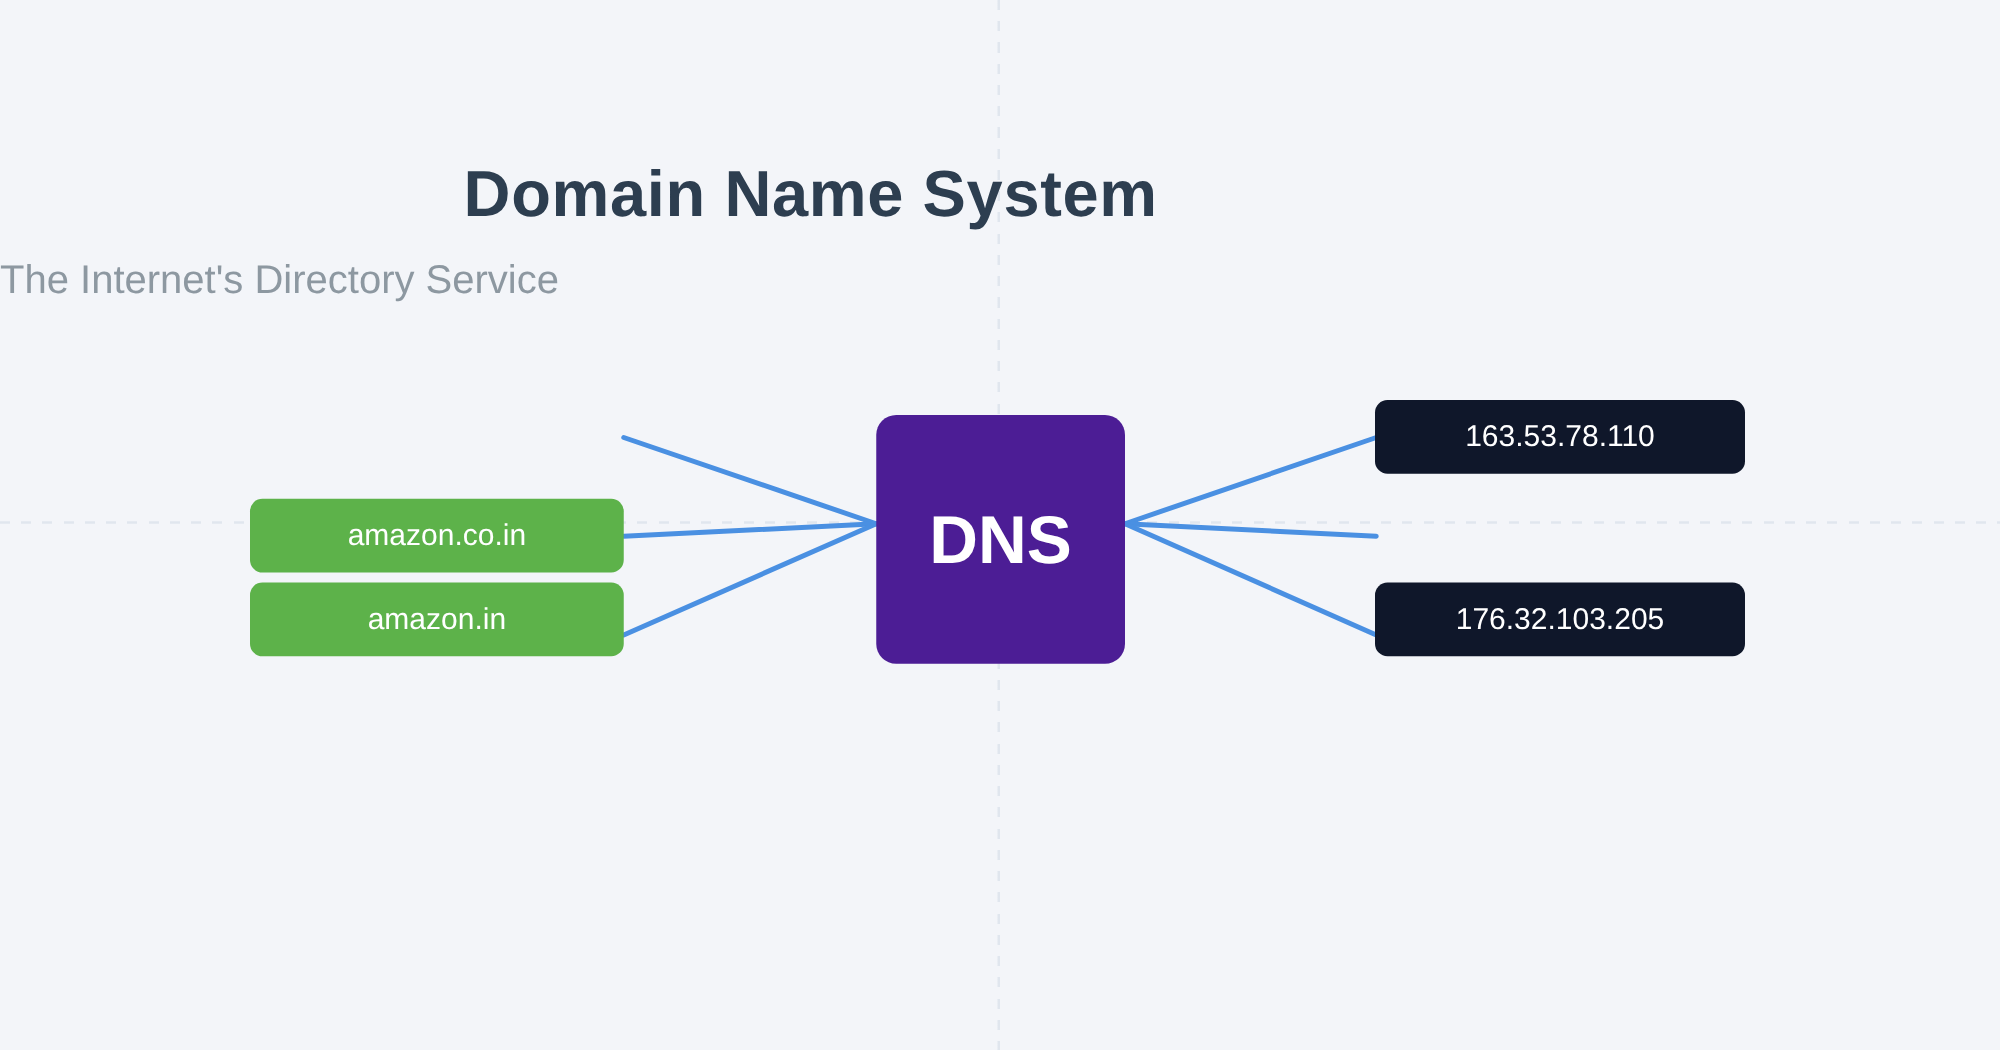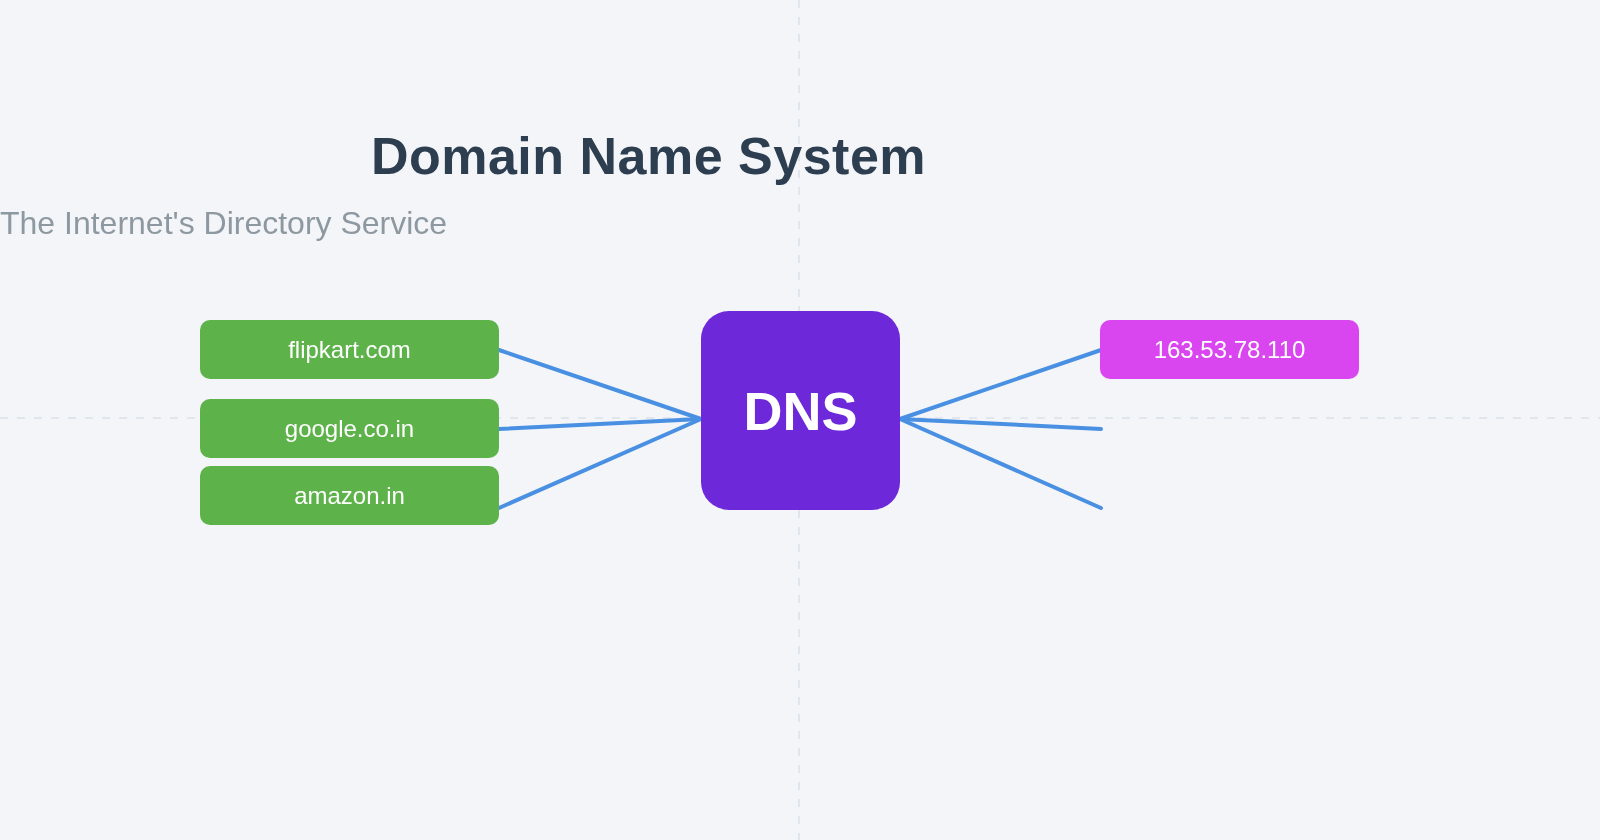--- a/index.html
+++ b/index.html
@@ -60,27 +60,27 @@
     color: #ffffff;
     font-size: 24px;
     border-radius: 10px;
     text-align: center;
   }
   .node.domain {
     left: 200px; width: 299px; height: 59px;
     background: #5db24a;
   }
   .node.ip {
-    left: 1100px; width: 259px; height: 59px;
-    background: #d946ef;
+    left: 1100px; width: 296px; height: 59px;
+    background: #0f172a;
   }
   .node.dns {
-    left: 701px; top: 311px; width: 199px; height: 199px;
-    background: #6d28d9;
-    border-radius: 28px;
+    left: 701px; top: 332px; width: 199px; height: 199px;
+    background: #4c1d95;
+    border-radius: 16px;
     font-size: 54px;
     font-weight: bold;
   }
   .row-1 { top: 320px; }
   .row-2 { top: 399px; }
   .row-3 { top: 466px; }
 </style>
 </head>
 <body>
 
@@ -94,31 +94,31 @@
 
   <svg class="edges" viewBox="0 0 1600 840">
     <line x1="499" y1="350" x2="701" y2="419"></line>
     <line x1="499" y1="429" x2="701" y2="419"></line>
     <line x1="499" y1="508" x2="701" y2="419"></line>
     <line x1="900" y1="419" x2="1101" y2="350"></line>
     <line x1="900" y1="419" x2="1101" y2="429"></line>
     <line x1="900" y1="419" x2="1101" y2="508"></line>
   </svg>
 
-  <div class="node domain row-1">
-    <span>flipkart.com</span>
-  </div>
   <div class="node domain row-2">
-    <span>google.co.in</span>
+    <span>amazon.co.in</span>
   </div>
   <div class="node domain row-3">
     <span>amazon.in</span>
   </div>
 
   <div class="node dns">
     <span>DNS</span>
   </div>
 
   <div class="node ip row-1">
     <span>163.53.78.110</span>
   </div>
+  <div class="node ip row-3">
+    <span>176.32.103.205</span>
+  </div>
 
 </div>
 
 </body></html>

